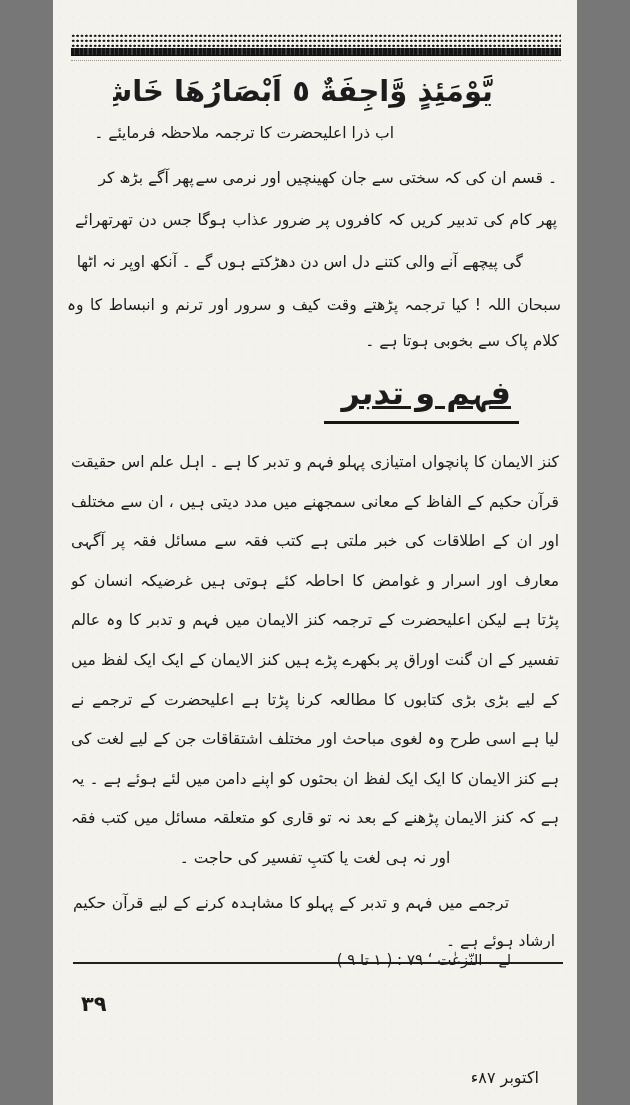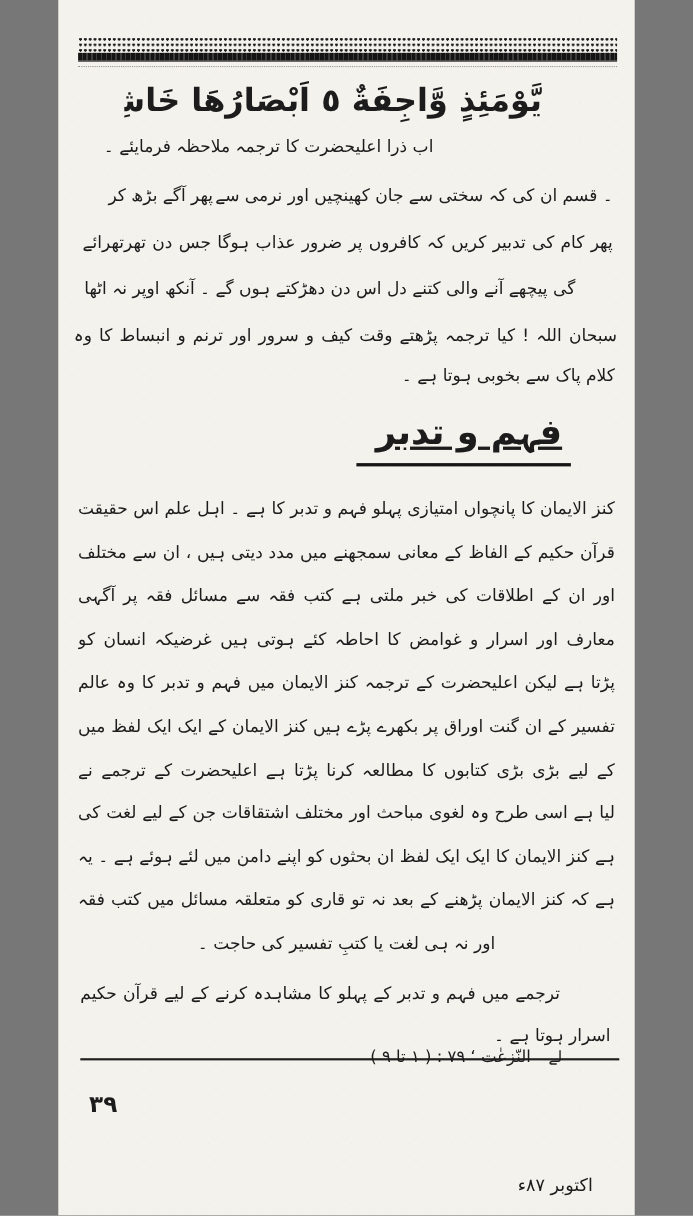--- a/index.html
+++ b/index.html
@@ -120,21 +120,21 @@
     <div class="ln">تفسیر کے ان گنت اوراق پر بکھرے پڑے ہیں کنز الایمان کے ایک ایک لفظ میں سمو دیئے گئے ہیں ۔ وہ فقہی مسائل جن</div>
     <div class="ln">کے لیے بڑی بڑی کتابوں کا مطالعہ کرنا پڑتا ہے اعلیحضرت کے ترجمے نے کمالِ اختصار کے ساتھ انہیں اپنے اندر سمو</div>
     <div class="ln">لیا ہے اسی طرح وہ لغوی مباحث اور مختلف اشتقاقات جن کے لیے لغت کی بیسیوں کتب کا مطالعہ کرنا پڑتا</div>
     <div class="ln">ہے کنز الایمان کا ایک ایک لفظ ان بحثوں کو اپنے دامن میں لئے ہوئے ہے ۔ یہ ایک ناقابل تردید حقیقت</div>
     <div class="ln">ہے کہ کنز الایمان پڑھنے کے بعد نہ تو قاری کو متعلقہ مسائل میں کتب فقہ کی طرف رجوع کرنے کی ضرورت رہتی ہے</div>
     <div class="ln center">اور نہ ہی لغت یا کتبِ تفسیر کی حاجت ۔</div>
   </div>
 
   <div class="closing">
     <div class="l1">ترجمے میں فہم و تدبر کے پہلو کا مشاہدہ کرنے کے لیے قرآن حکیم کی درج ذیل آیت ملاحظہ فرمایئے ۔</div>
-    <div class="l2">اسرار ہوتا ہے ۔</div>
+    <div class="l2">ارشاد ہوئے ہے ۔</div>
   </div>
 
   <div class="fn-rule"></div>
 
   <div class="footnote"><span class="fn-mark">لے</span><span>النّزعٰت ‘ ۷۹ : ( ۱ تا ۹ )</span></div>
 
   <div class="pagenum">۳۹</div>
   <div class="issue">اکتوبر ۸۷ء</div>
 
 </div>

